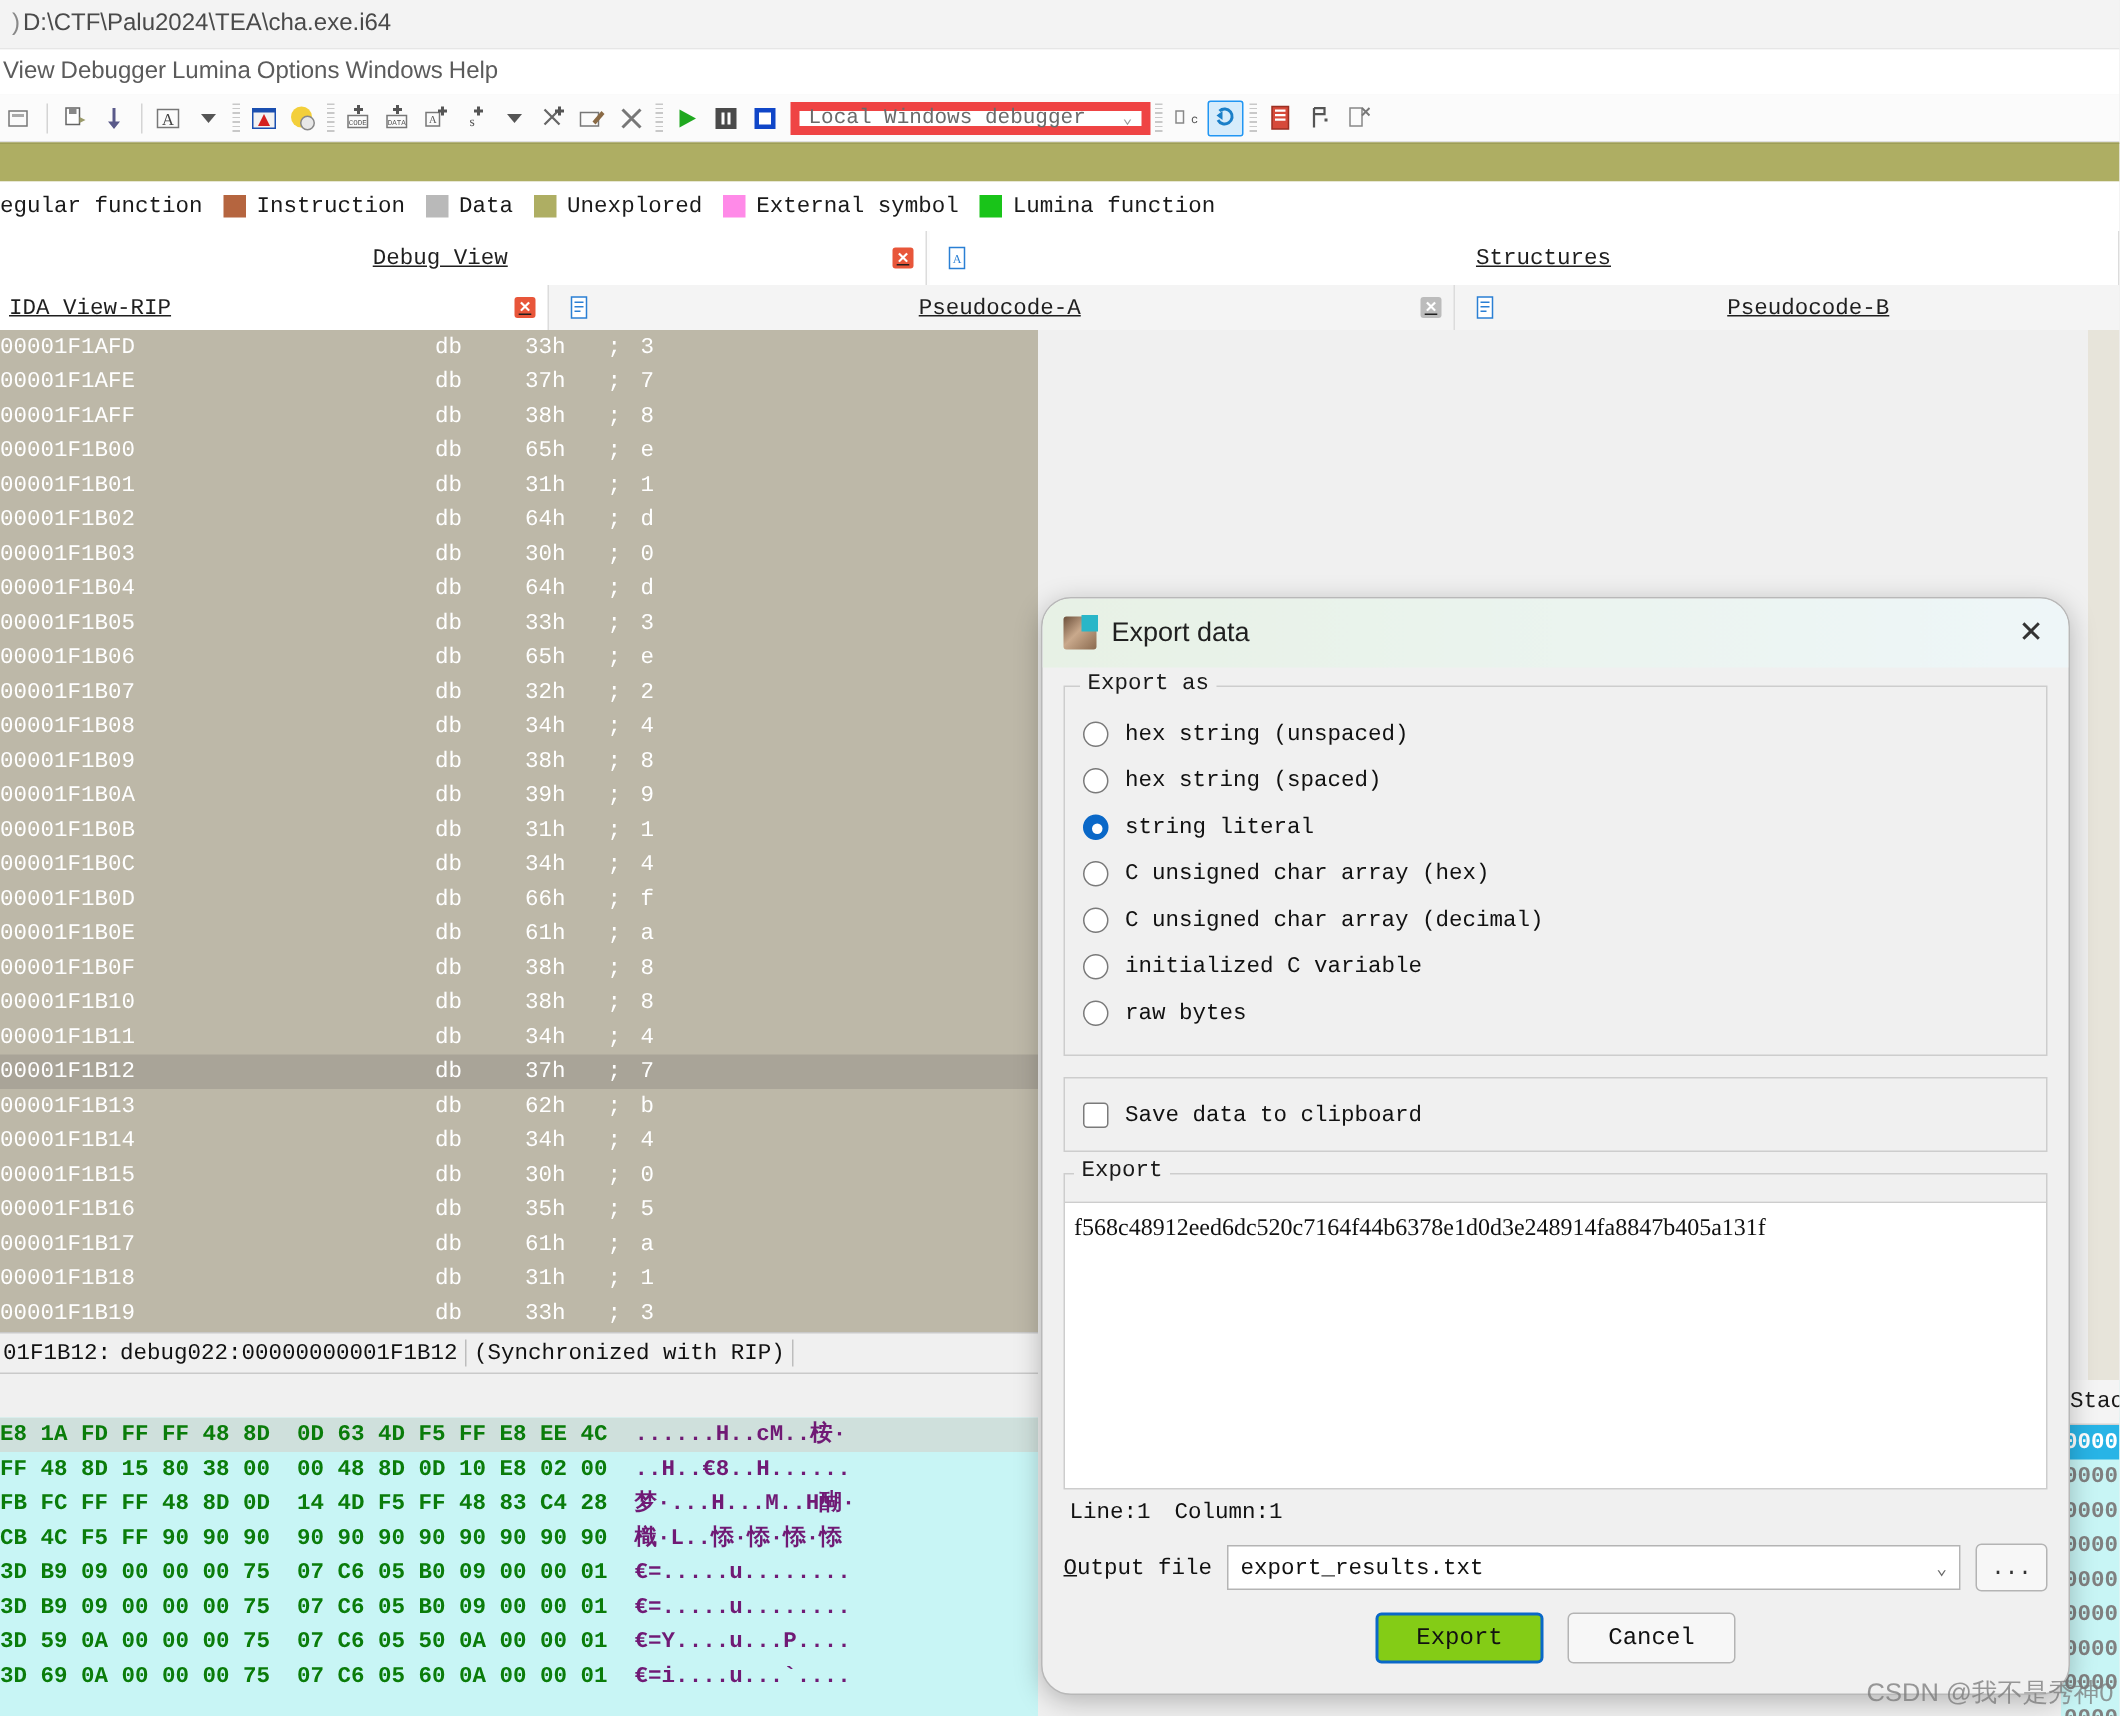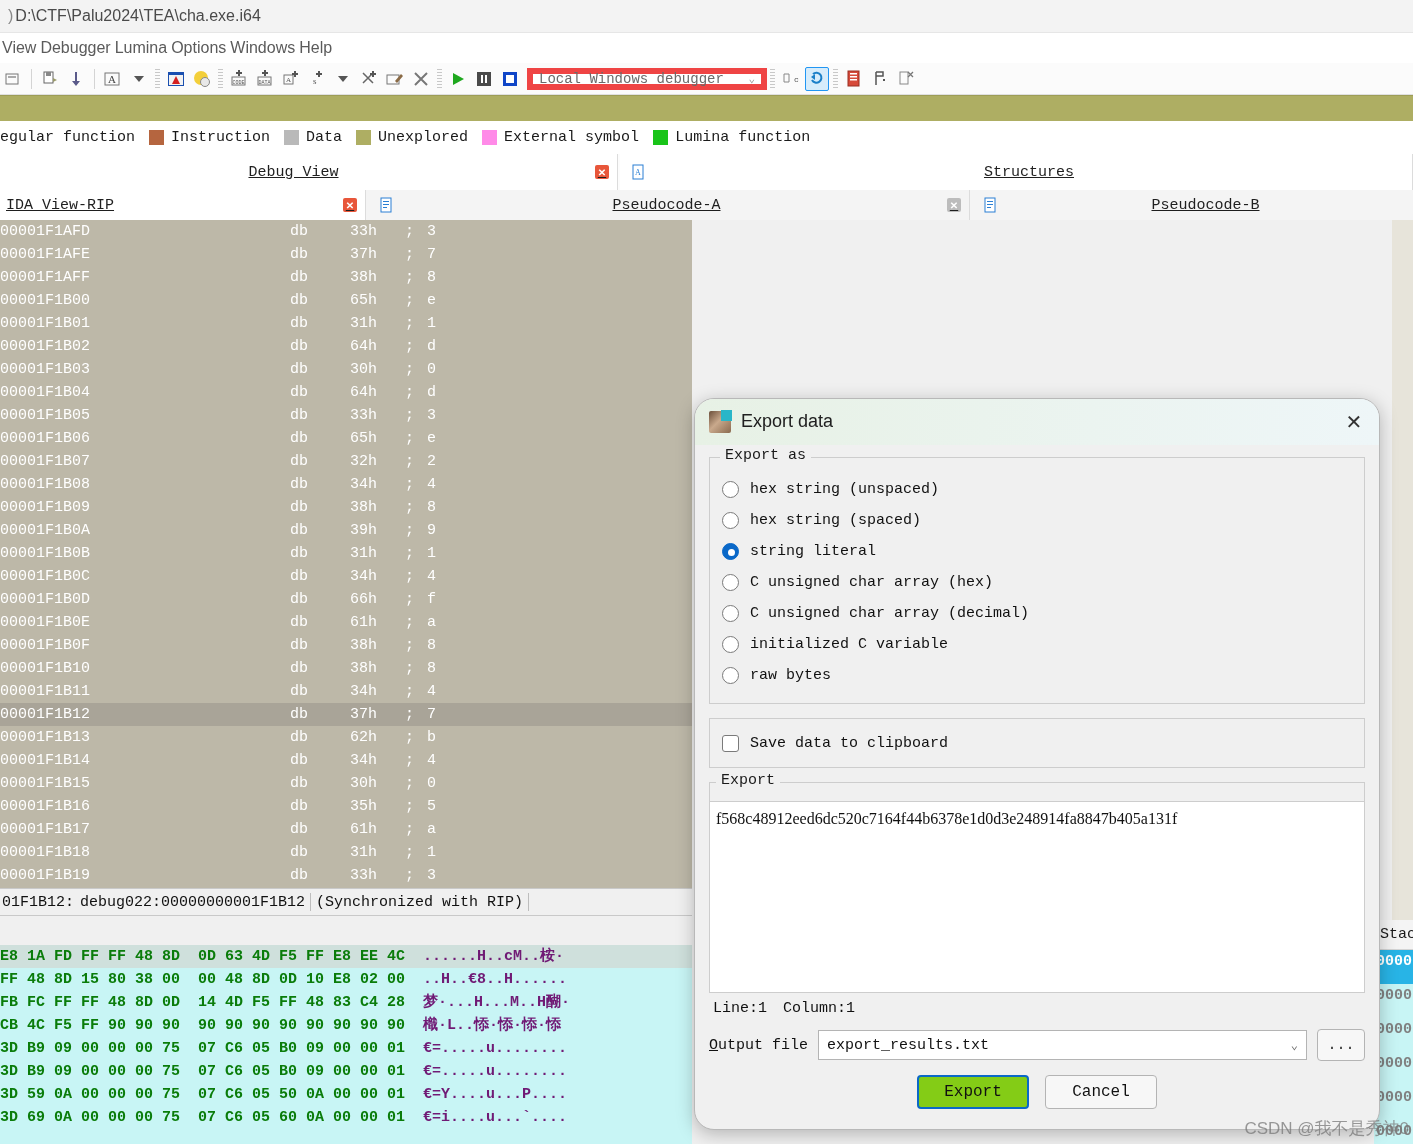--- a/index.html
+++ b/index.html
@@ -151,21 +151,21 @@
   .stack-panel {
     position: absolute; left: 1374px; top: 920px; width: 39px; height: 224px;
     background: #c8f5f5; overflow:hidden;
     font-family: "Liberation Mono", monospace; font-size:15px; font-weight:bold;
     color:#808080;
   }
   .stack-hdr {
     height: 30px; line-height: 30px; background: #f4f4f4; color: #1a1a1a;
     font-weight: normal; padding-left: 6px; border-bottom:1px solid #d4d4d4;
   }
-  .sline { height: 34px; line-height: 23px; white-space: pre; padding-left:2px; }
+  .sline { height: 23px; line-height: 23px; white-space: pre; padding-left:2px; }
   .sline.sel { background:#28b4e6; color:#fff; }
   .right-edge-blue {
     position:absolute; left:1392px; top:945px; width:21px; height:199px;
     background:#c8f5f5;
   }
 
   
   .dialog {
     position: absolute; left: 694px; top: 398px; width: 686px; height: 732px;
     background: #f0f0f0;

